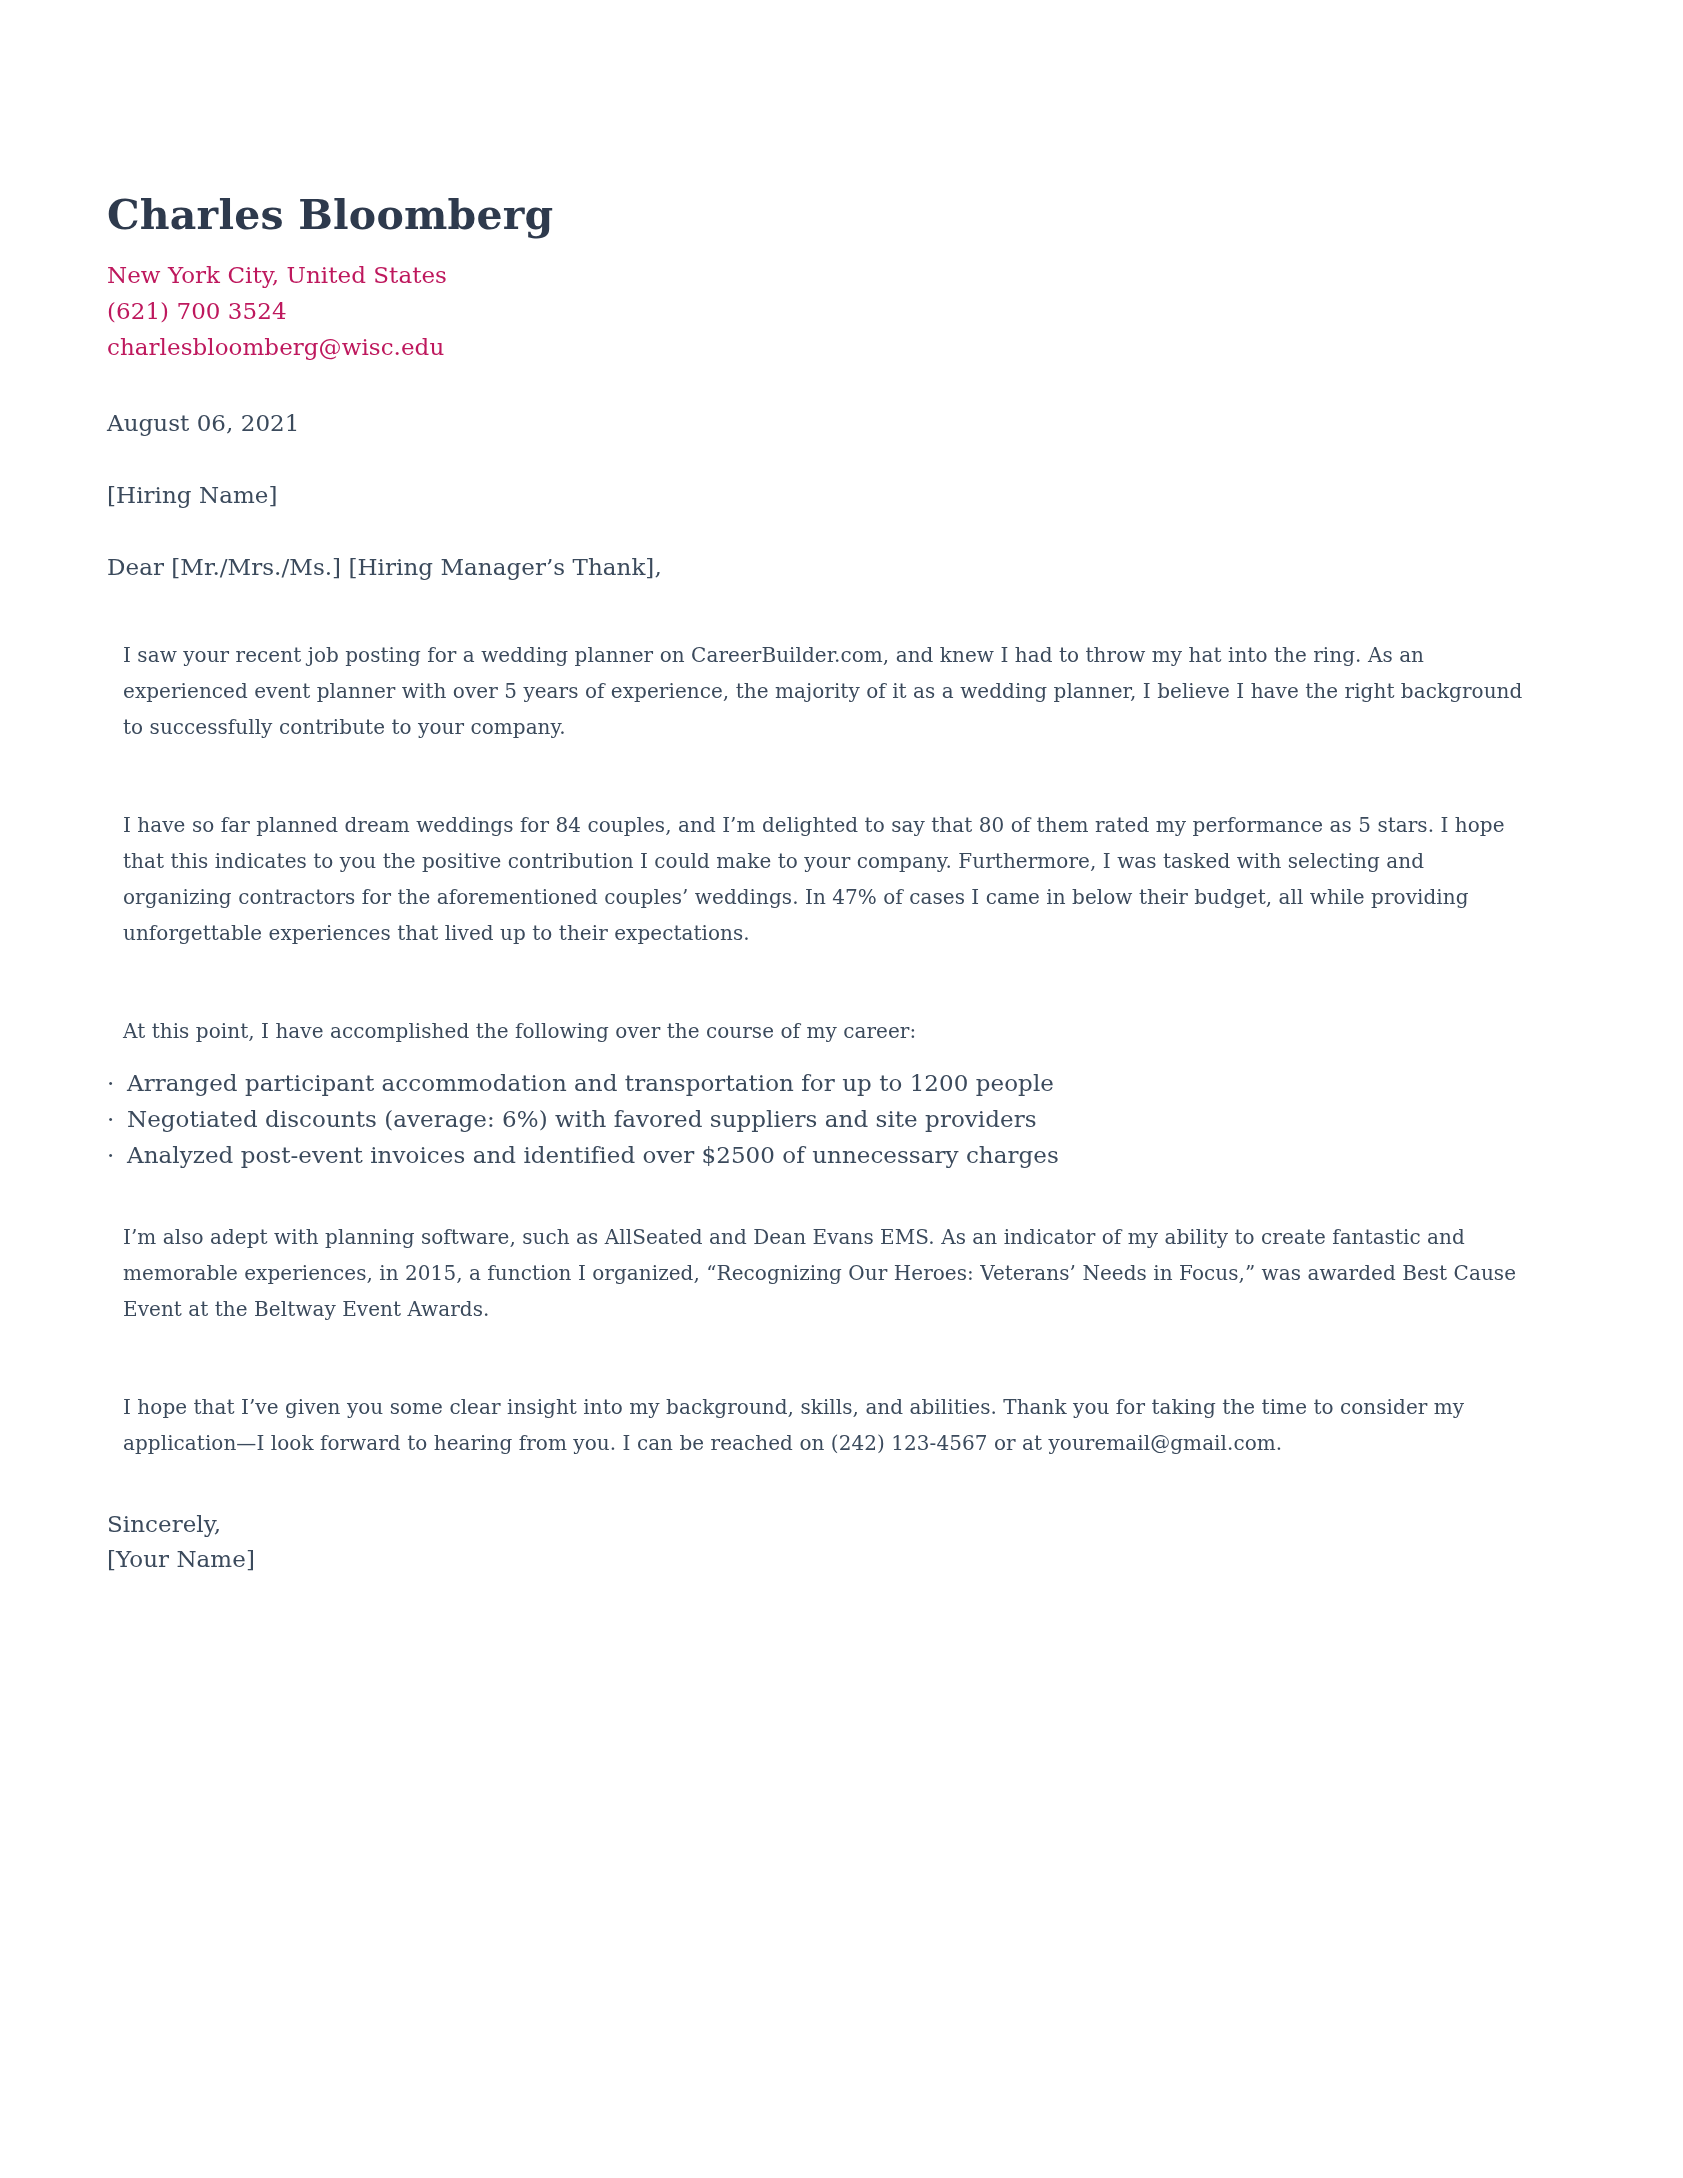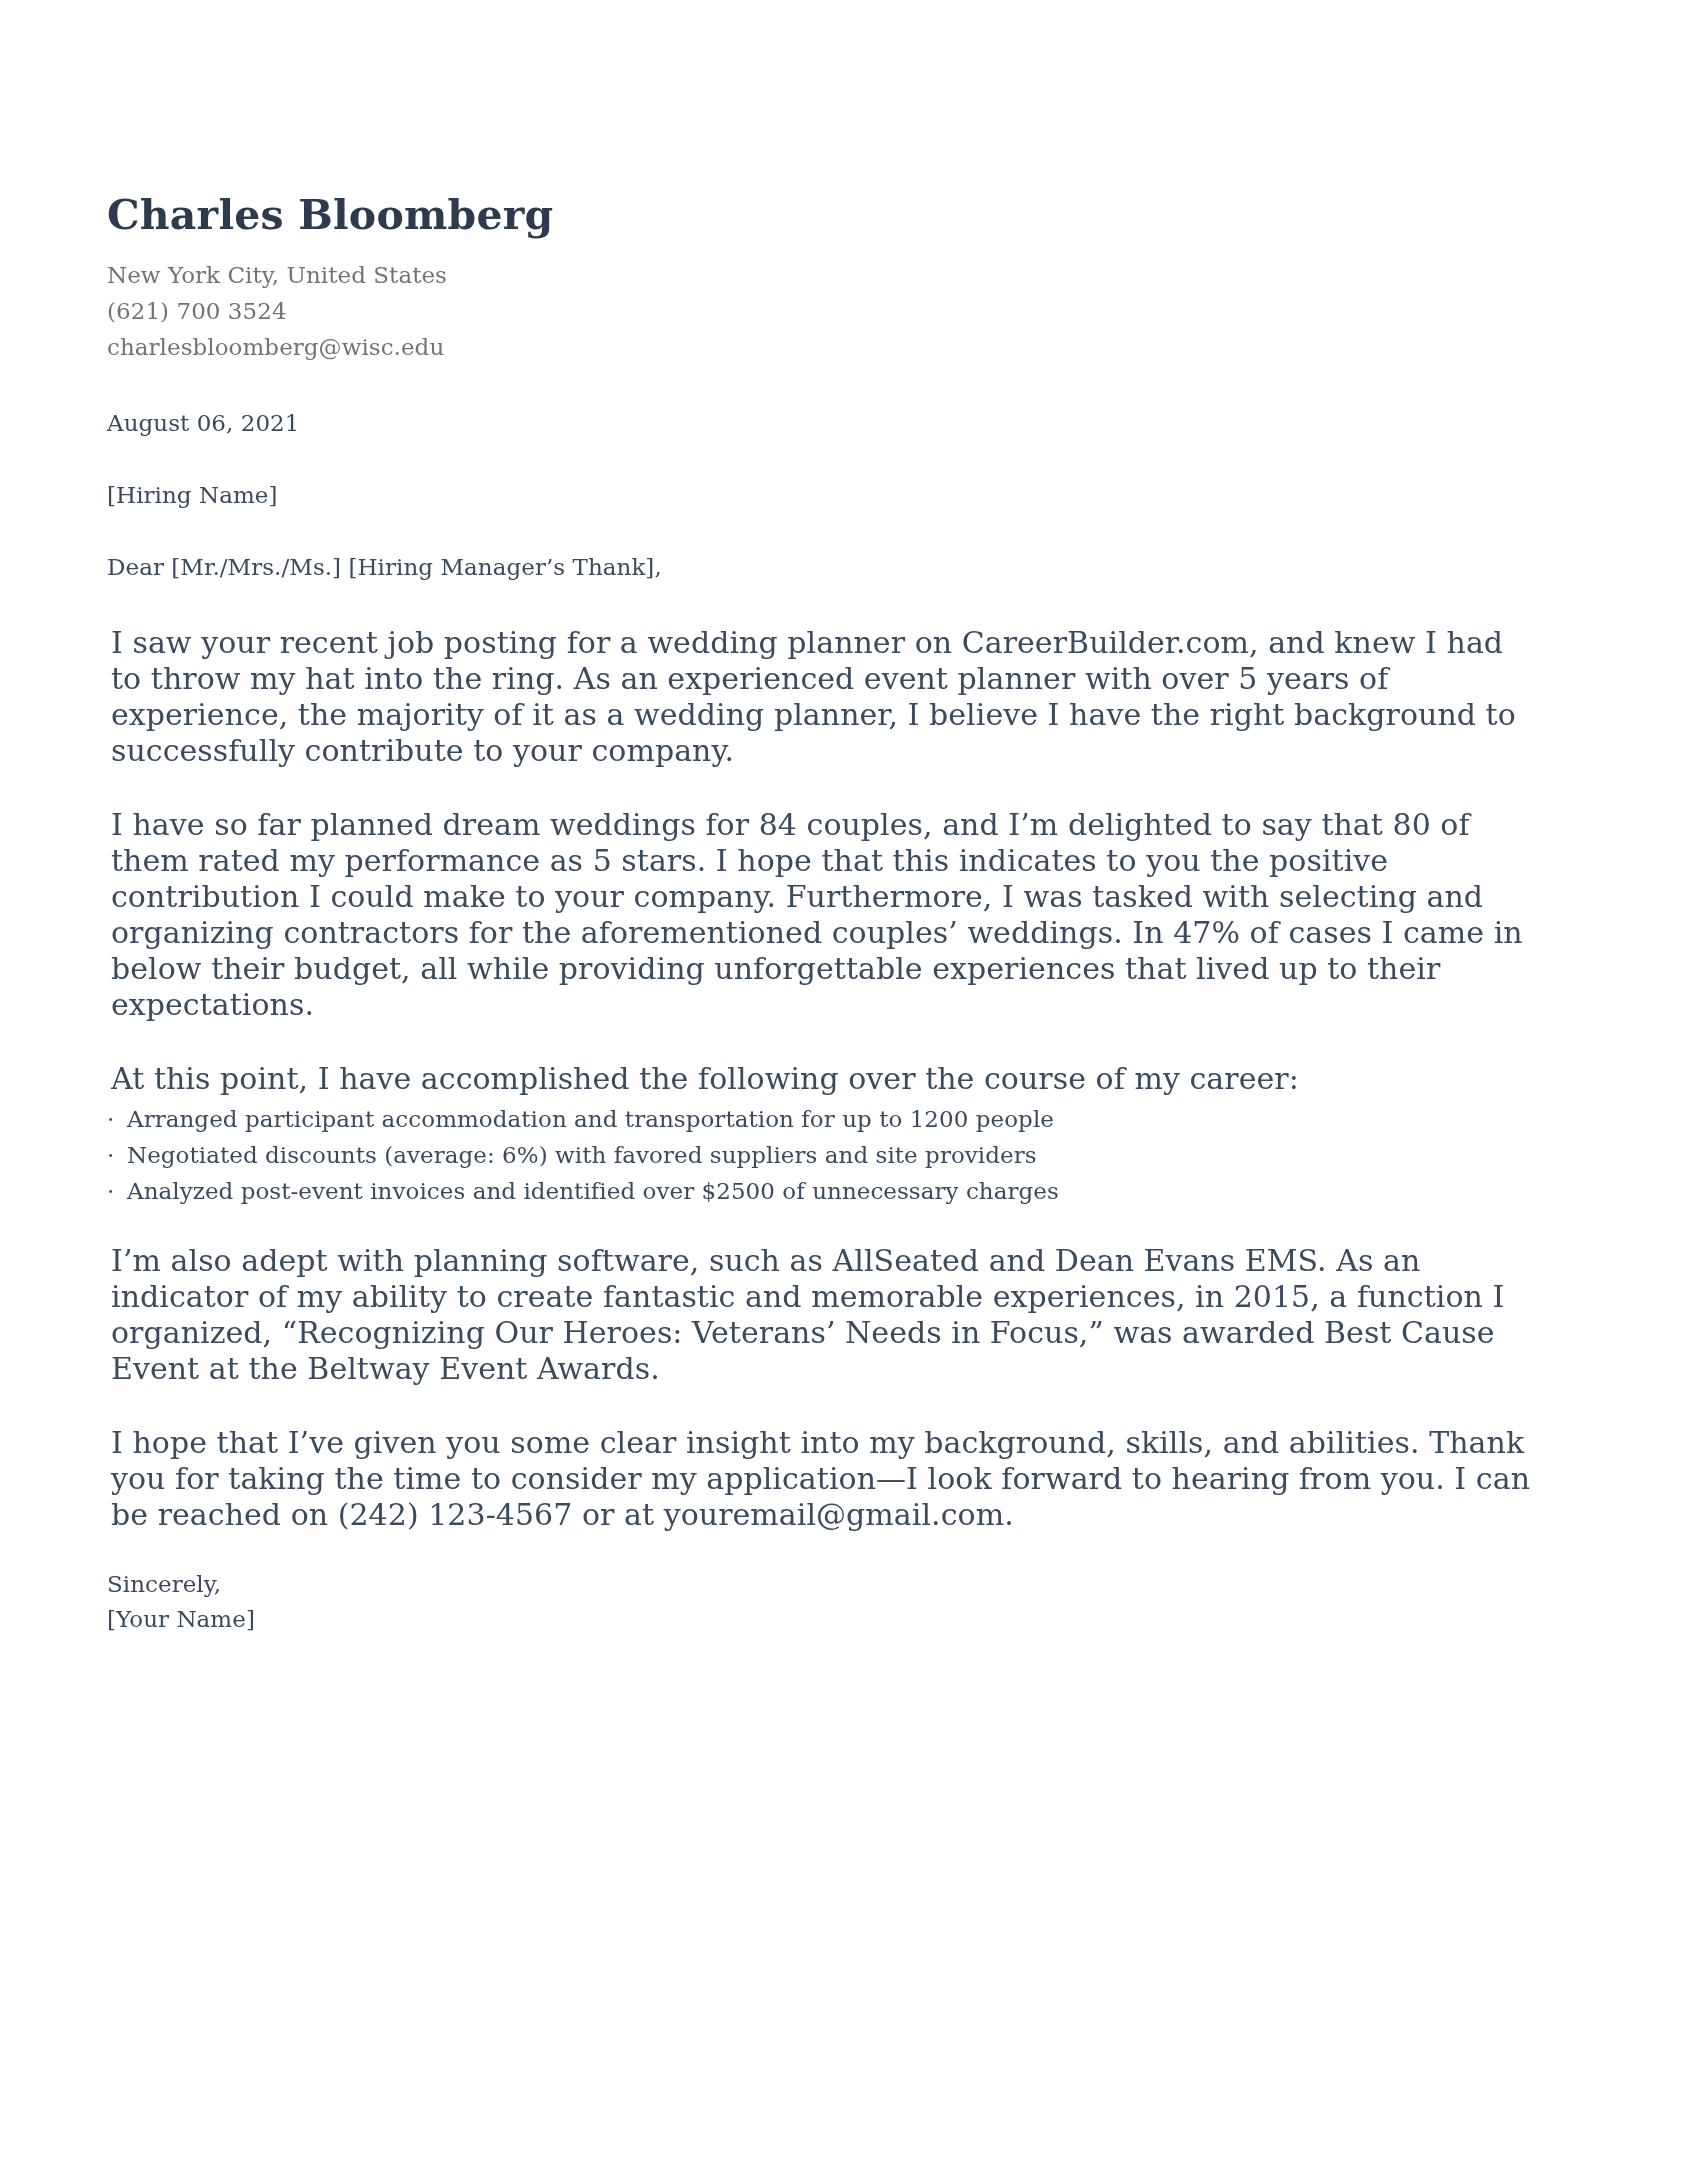--- a/index.html
+++ b/index.html
@@ -32,44 +32,44 @@
     font-weight: bold;
     font-size: 41px;
     line-height: 1.12;
     letter-spacing: 0.2px;
     color: #2e3a4d;
     margin: 0 0 18px 0;
   }
   .contact-line {
     font-size: 23px;
     line-height: 36px;
-    color: #737373;
+    color: #be185d;
     letter-spacing: 0.05px;
     white-space: nowrap;
   }
 
   
   .gap-lg { height: 40px; }
   .gap-md { height: 36px; }
   .gap-sm { height: 30px; }
 
   .simple-line {
     font-size: 23px;
     line-height: 36px;
     color: #3b4a5c;
     letter-spacing: 0.05px;
   }
 
   .para {
-    font-size: 30px;
+    font-size: 20px;
     line-height: 36px;
     color: #3b4a5c;
     letter-spacing: 0.05px;
     text-align: left;
-    margin: 4px;
+    margin: 16px;
     max-width: 1436px;
   }
 
   .bullet-list {
     list-style: none;
     margin: 0;
     padding: 0;
   }
   .bullet-list li {
     font-size: 23px;

